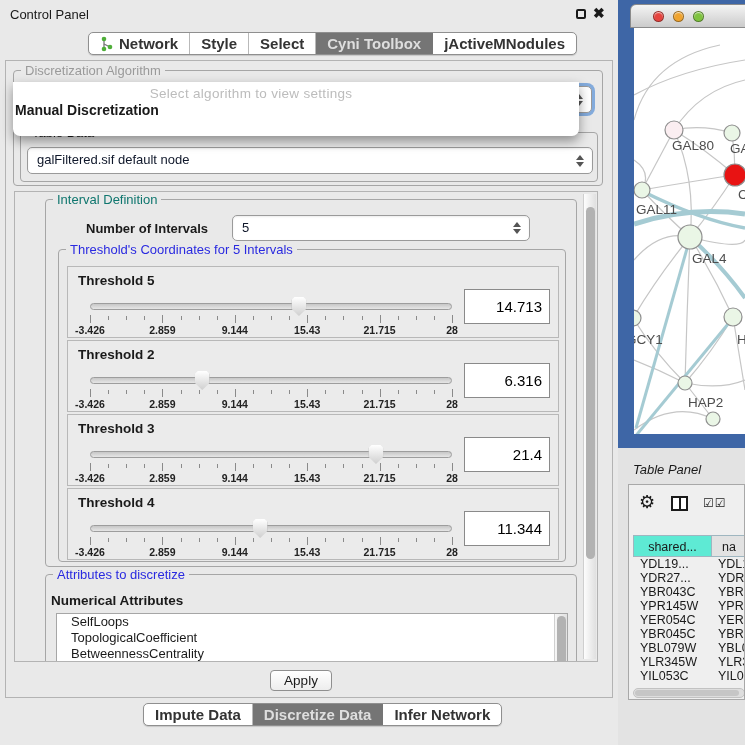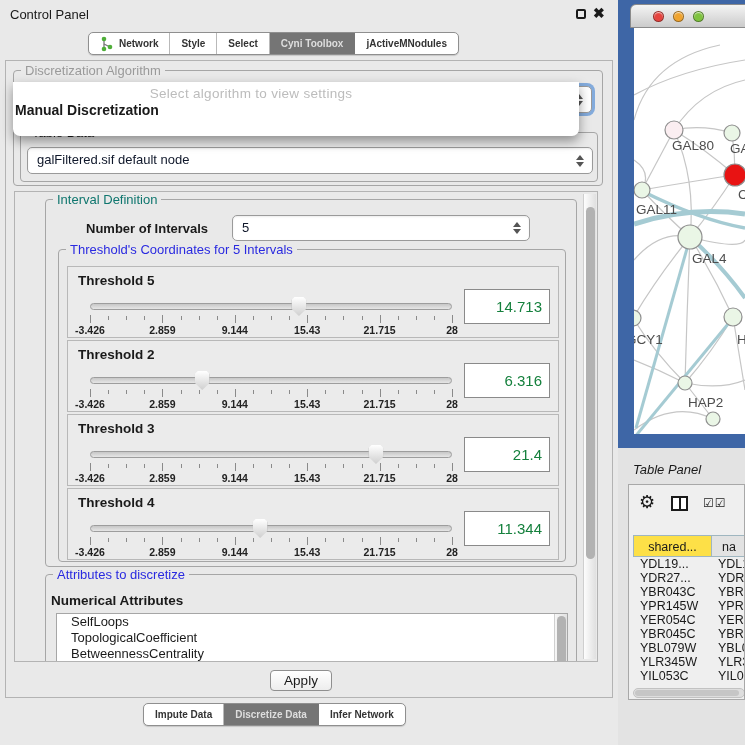--- a/index.html
+++ b/index.html
@@ -9,21 +9,21 @@
 
   
   .cp { position:absolute; left:0; top:0; width:618px; height:745px; background:#e9e9e9; }
   .cp-title { position:absolute; left:10px; top:7px; font-size:13px; }
   .float-ic { position:absolute; left:576px; top:9px; width:10px; height:10px;
               border:2px solid #1a1a1a; border-radius:2px; background:#e9e9e9; }
   .close-ic { position:absolute; left:593px; top:5px; font-size:14px; font-weight:bold; }
 
   .tabbar { position:absolute; display:flex; height:23px; background:#fff;
             border:1px solid #8f8f8f; border-radius:5px; overflow:hidden;
-            font-size:10px; font-weight:bold; color:#333; box-shadow:0 1px 1px rgba(0,0,0,.15); }
+            font-size:15px; font-weight:bold; color:#333; box-shadow:0 1px 1px rgba(0,0,0,.15); }
   .tabbar.top { left:88px; top:32px; }
   .tabbar.bottom { left:143px; top:703px; }
   .tabseg { display:flex; align-items:center; gap:5px; padding:0 11px; white-space:nowrap;
             border-right:1px solid #b9b9b9; cursor:default; }
   .tabseg:last-child { border-right:none; }
   .tabseg.sel { background:#757575; color:#dedede; border-right-color:#757575; }
 
   .outer-border { position:absolute; left:5px; top:60px; width:608px; height:638px;
                   border:1px solid #b3b3b3; background:#e9e9e9; }
 
@@ -78,21 +78,21 @@
              background:linear-gradient(#ffffff,#cfcfcf);
              clip-path:polygon(50% 100%, 0 62%, 0 16%, 20% 0, 80% 0, 100% 16%, 100% 62%);
              filter:drop-shadow(0 0 1px #777); }
   .ticks { position:absolute; left:0; right:0; top:18px; height:8px; }
   .ticks i { position:absolute; width:1px; background:#8a8a8a; }
   .tlabels { position:absolute; left:0; right:0; top:27px; height:12px;
              font-size:10.5px; font-weight:bold; color:#222; }
   .tlabels span { position:absolute; transform:translateX(-50%); white-space:nowrap; }
   .vbox { position:absolute; left:396px; top:22px; width:86px; height:35px; background:#fff;
           border:1px solid #8a8a8a; font-size:15px; font-family:"Liberation Sans",sans-serif;
-          text-align:right; padding-right:7px; color:#15803d; }
+          text-align:right; padding-right:7px; color:#000000; }
 
   
   .na-label { position:absolute; left:5px; top:18px; font-weight:bold; font-size:13.5px; }
   .listbox { position:absolute; left:10px; top:38px; width:512px; height:110px; background:#fff;
              border:1px solid #a6a6a6; overflow:hidden; }
   .listbox .item { height:16px; line-height:16px; padding-left:14px; font-size:13px; }
   .list-scroll { position:absolute; right:0; top:0; width:13px; height:110px;
                  background:linear-gradient(to right,#f6f6f6,#e2e2e2); border-left:1px solid #d0d0d0; }
   .list-scroll .thumb { position:absolute; left:2px; top:2px; width:9px; height:100px;
                         background:#b2b2b2; border-radius:5px; }
@@ -470,21 +470,21 @@
 
   <div class="tp">
     <div class="tp-title">Table Panel</div>
     <div class="tp-box">
       <div class="tp-gear">⚙</div>
       <div class="tp-split">
           <i></i>
         </div>
       <div class="tp-checks">☑☑</div>
       <div class="tp-header">
-        <div class="tp-hcell" id="hc0" style="width: 79px; background: #fde047;">shared...</div>
+        <div class="tp-hcell" id="hc0" style="width: 79px; background: #5eead4;">shared...</div>
         <div class="tp-hcell" id="hc1" style="width: 34px; text-align: left; padding-left: 10px; border-left: none; background: rgb(226, 226, 226);">na</div>
       </div>
       <div class="tp-rows" id="tpRows">
           <div class="tp-row">
             <div class="tp-c1">YDL19...</div>
             <div class="tp-c2">YDL1</div>
           </div>
           <div class="tp-row">
             <div class="tp-c1">YDR27...</div>
             <div class="tp-c2">YDR2</div>

